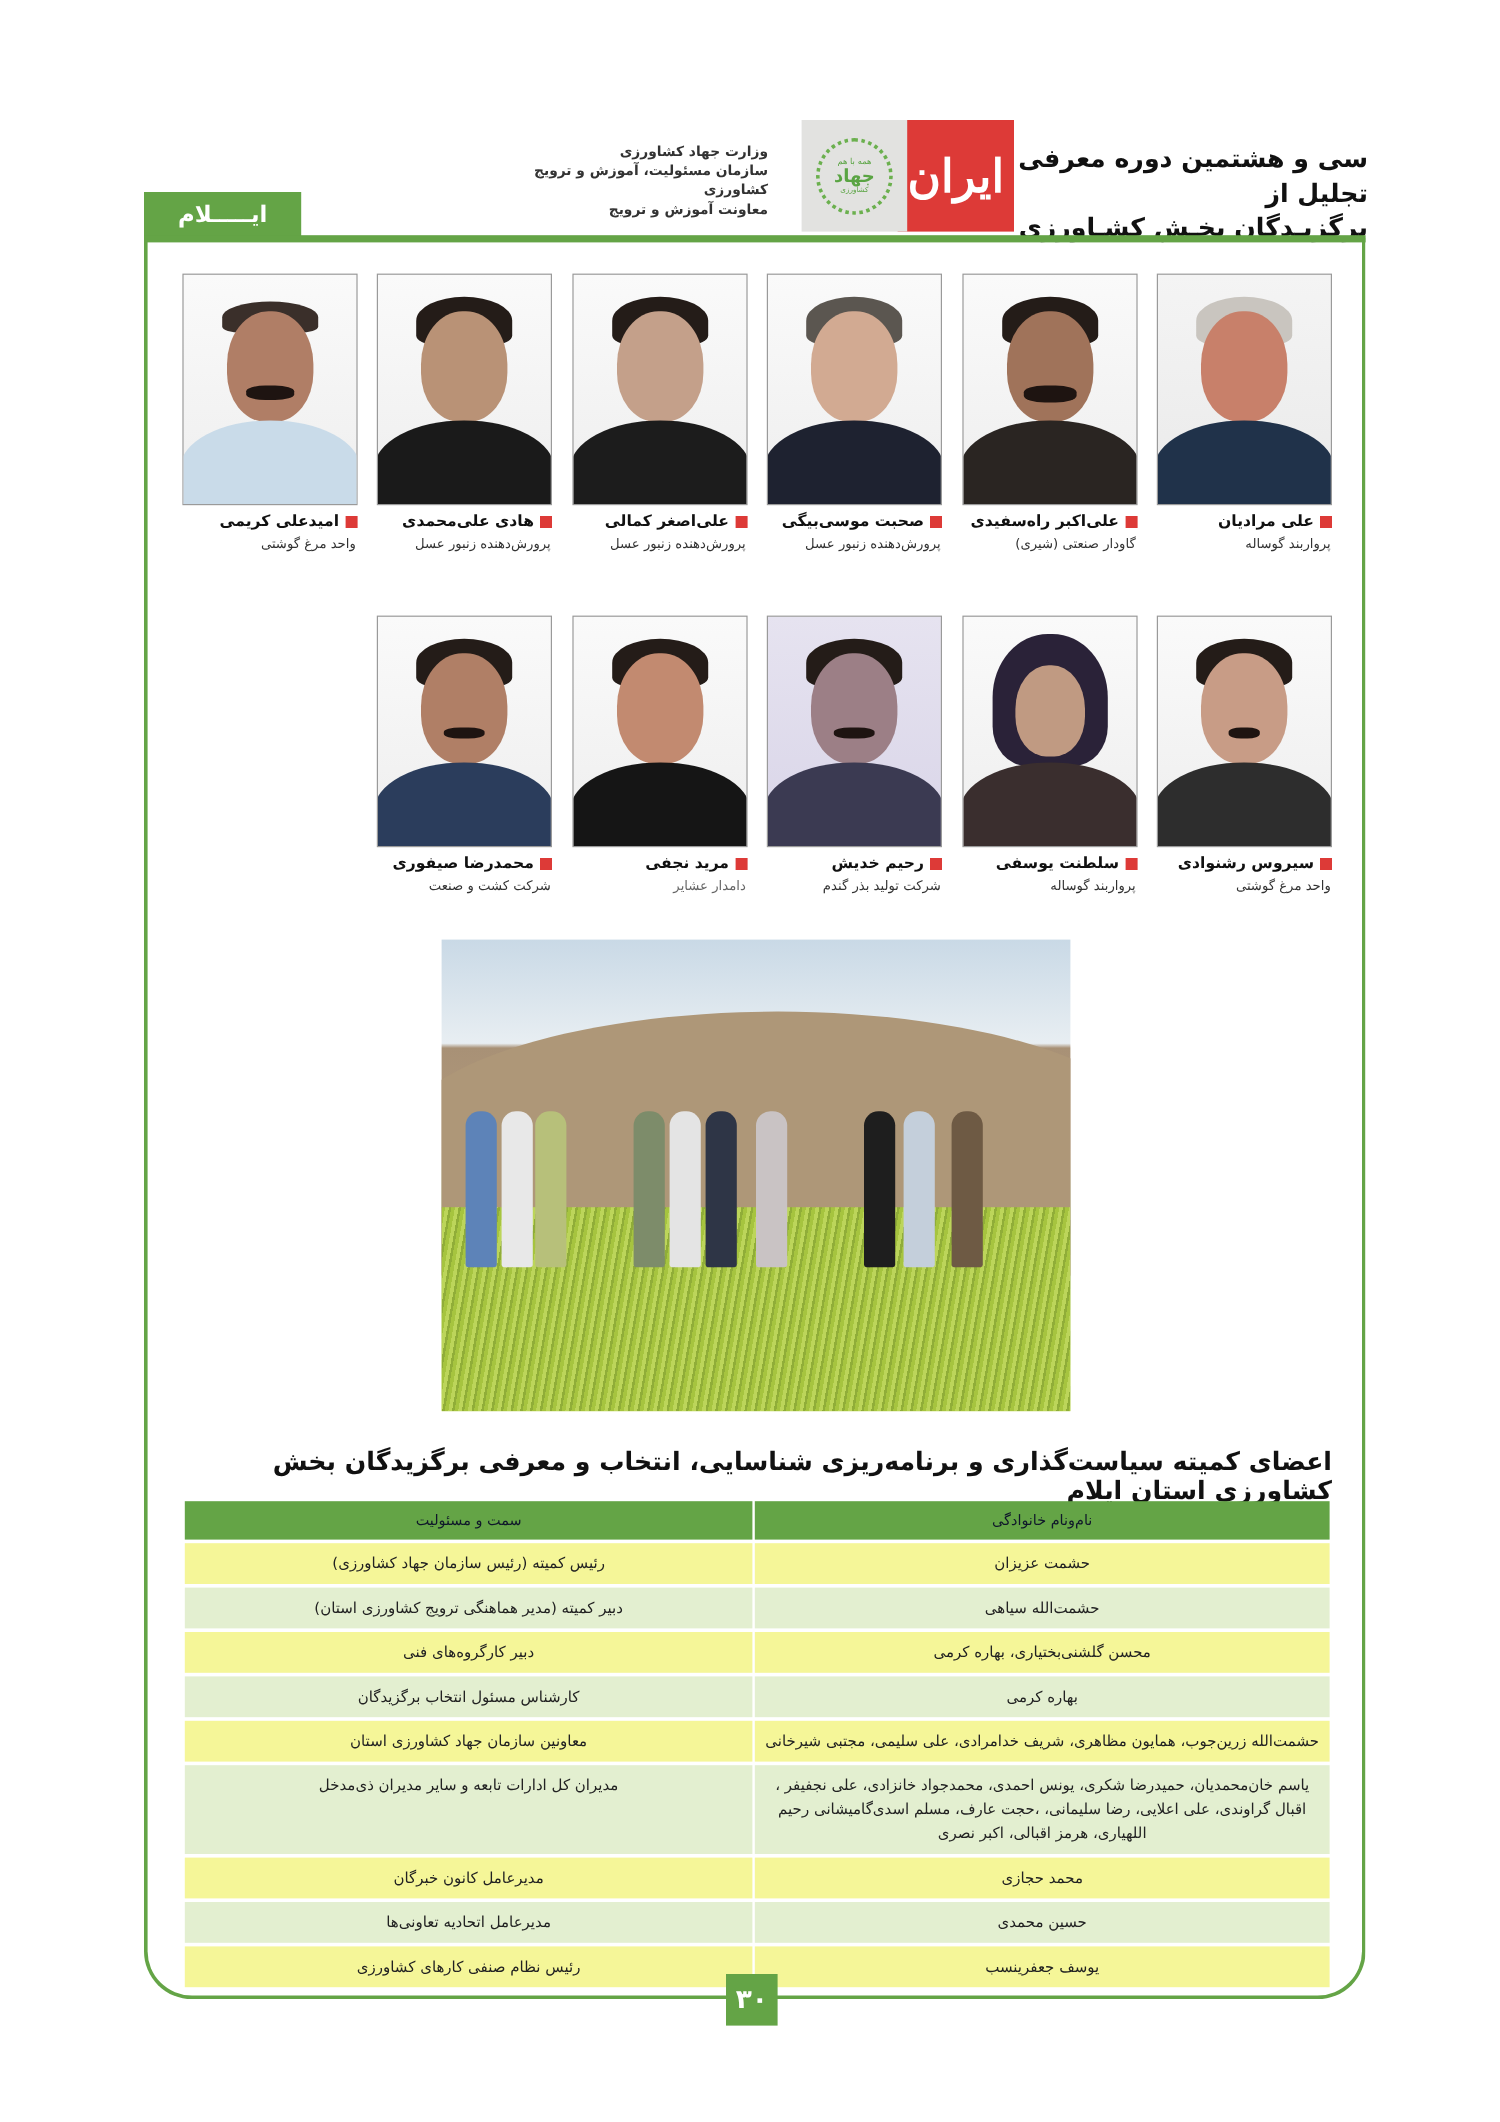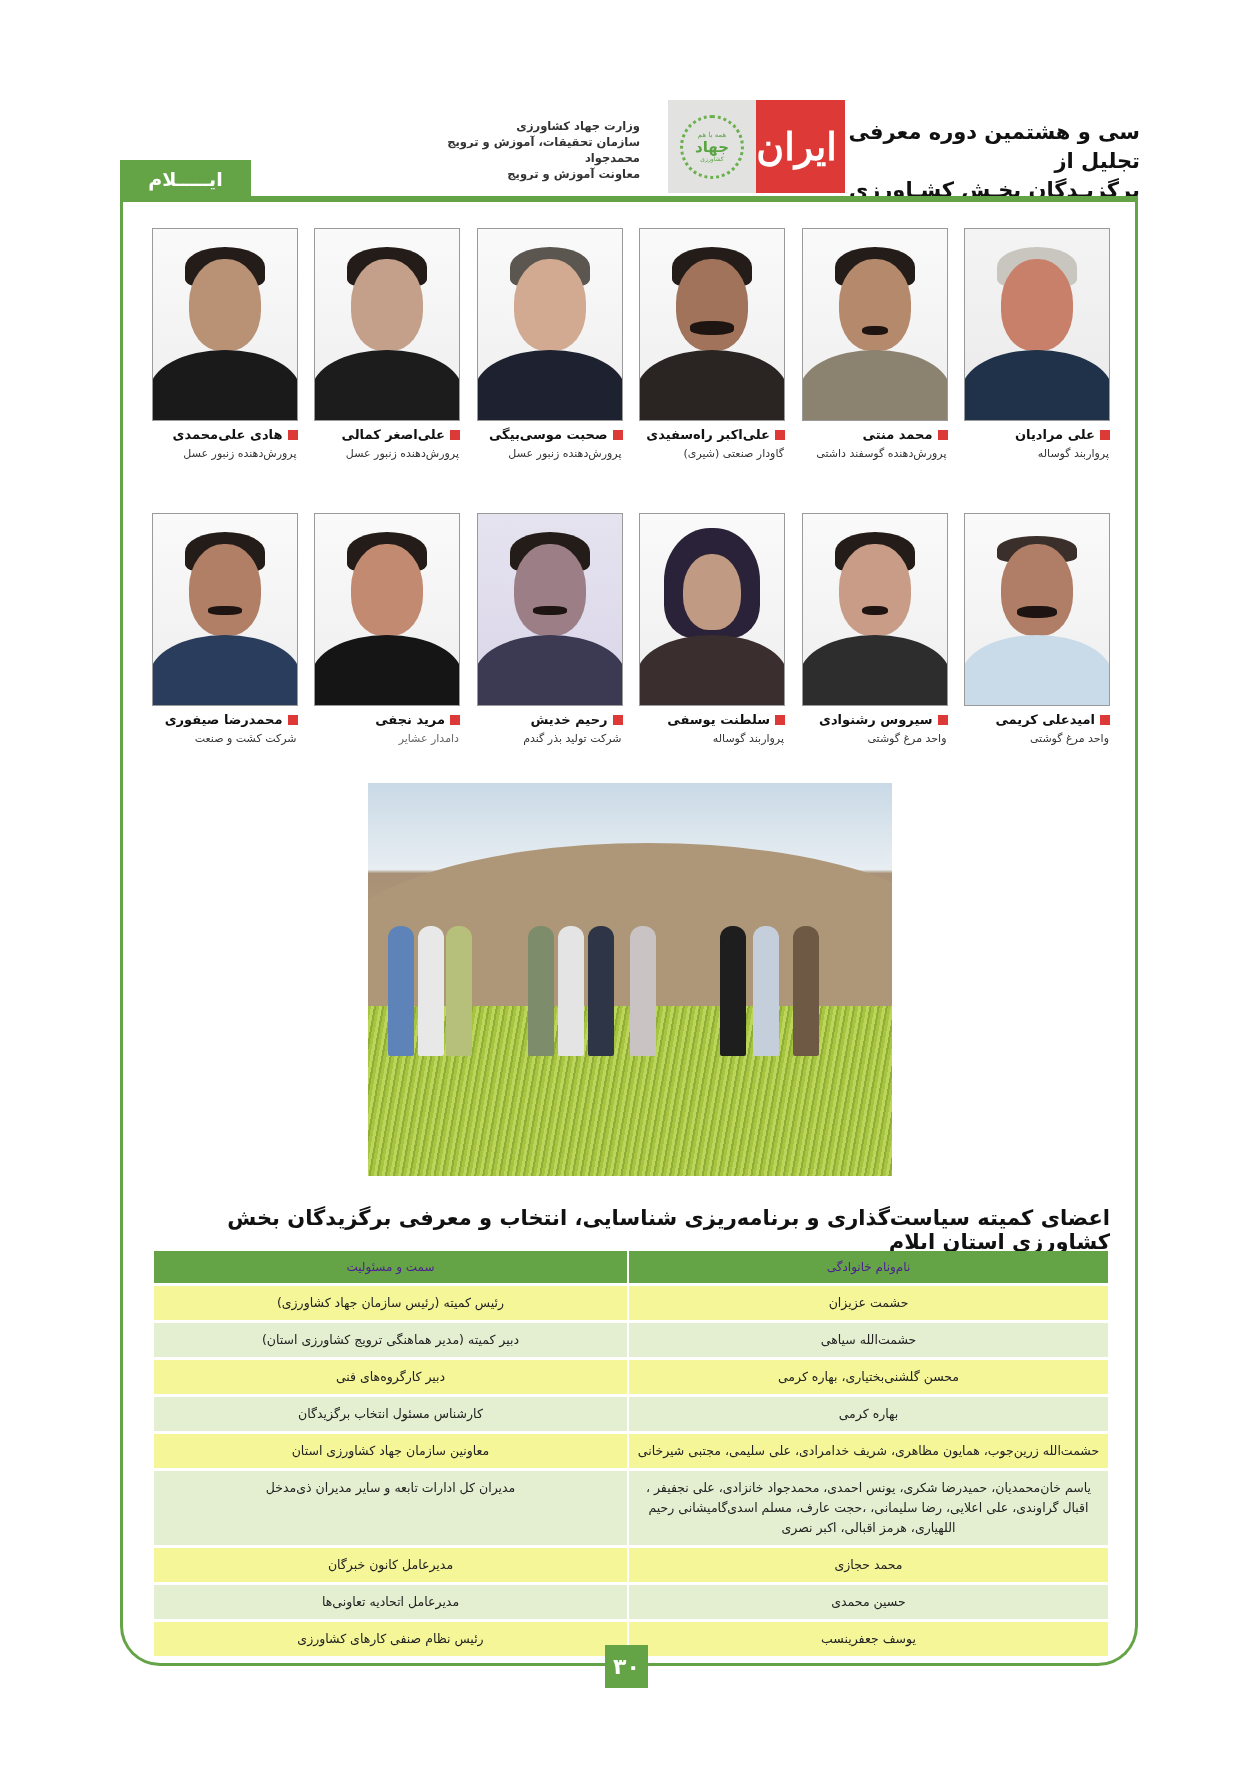--- a/index.html
+++ b/index.html
@@ -104,21 +104,21 @@
   .table-title {
     position: absolute; left: 150px; top: 1206px; width: 960px;
     direction: rtl; text-align: right; font-weight: bold; font-size: 21px; color: #111;
   }
   table.committee {
     position: absolute; left: 152px; top: 1248px; width: 958px;
     border-collapse: separate; border-spacing: 2px 3px; direction: rtl;
     font-size: 12.5px;
   }
   table.committee th {
-    background: #64a446; color: #4c1d95; font-weight: normal; height: 32px; font-size: 12px;
+    background: #64a446; color: #0f172a; font-weight: normal; height: 32px; font-size: 12px;
   }
   table.committee td { text-align: center; vertical-align: top; padding: 7px 8px; line-height: 20px; color: #222; }
   table.committee td.col-name { width: 479px; }
   table.committee tr.odd td { background: #f5f698; height: 32px; }
   table.committee tr.even td { background: #e3efd0; height: 32px; }
   table.committee tr.tall td { height: 72px; }
 
   
   .page-num {
     position: absolute; left: 605px; top: 1645px; width: 43px; height: 43px;
@@ -138,21 +138,21 @@
 </div>
 <div class="logo-jahad">
   <div class="ring">
     <span class="top">همه با هم</span>
     <span class="mid">جهاد</span>
     <span class="bot">کشاورزی</span>
   </div>
 </div>
 <div class="ministry">
   <div>وزارت جهاد کشاورزی</div>
-  <div>سازمان تحقیقات، آموزش و ترویج محمدجواد</div>
+  <div>سازمان مسئولیت، آموزش و ترویج کشاورزی</div>
   <div>معاونت آموزش و ترویج</div>
 </div>
 <div class="province-tab">
   <span>ایـــــلام</span>
 </div>
 <div class="header-rule"></div>
 <div class="frame"></div>
 
 <div class="honorees">
 
@@ -160,33 +160,20 @@
     <div class="photo" style="background:linear-gradient(#f4f4f4,#eaeaea);">
       <div class="hair" style="background:#c9c5bf;"></div>
         <div class="head" style="background:#c8806a;"></div>
         <div class="body" style="background:#20324a;"></div>
     </div>
     <div class="name-line">
         <span class="bullet"></span>
         <span class="name">علی مرادیان</span>
       </div>
     <div class="role">پرواربند گوساله</div>
-  </div>
-  <div class="honoree">
-    <div class="photo">
-      <div class="hair"></div>
-        <div class="head" style="background:#b5896c;"></div>
-        <div class="mustache" style="top:97px;width:26px;margin-left:-13px;"></div>
-        <div class="body" style="background:#8c8270;"></div>
-    </div>
-    <div class="name-line">
-        <span class="bullet"></span>
-        <span class="name">محمد منتی</span>
-      </div>
-    <div class="role">پرورش‌دهنده گوسفند داشتی</div>
   </div>
   <div class="honoree">
     <div class="photo">
       <div class="hair"></div>
         <div class="head" style="background:#a0735a;"></div>
         <div class="mustache" style="width:44px;margin-left:-22px;height:14px;"></div>
         <div class="body" style="background:#2a2522;"></div>
     </div>
     <div class="name-line">
         <span class="bullet"></span>

